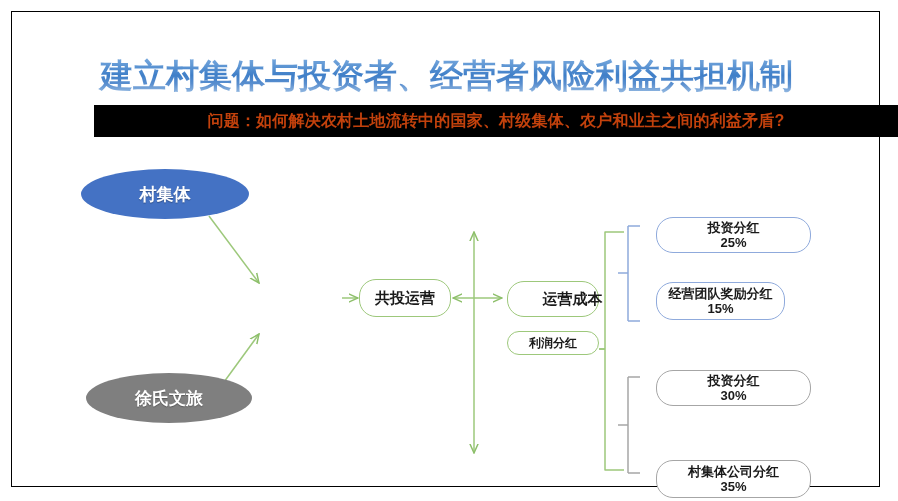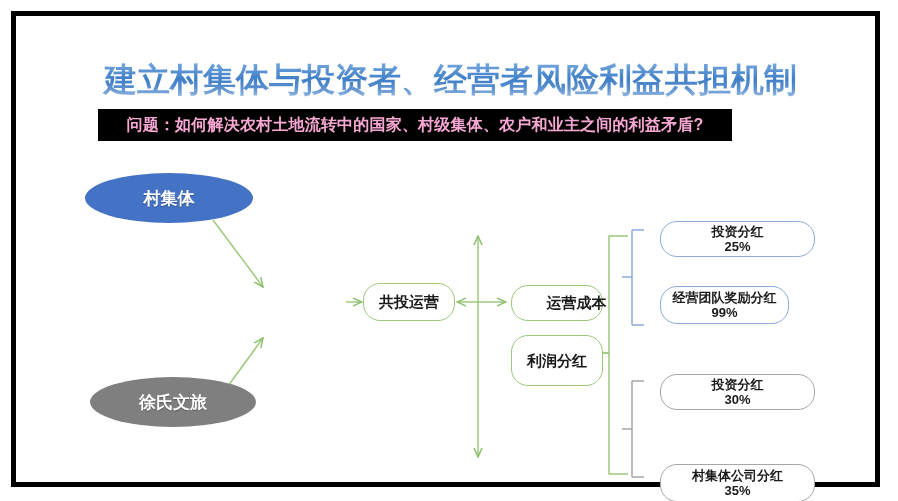--- a/index.html
+++ b/index.html
@@ -14,21 +14,21 @@
     font-family: "Liberation Sans", "DejaVu Sans", sans-serif;
     overflow: hidden;
   }
   #slide {
     position: absolute;
     left: 11px;
     top: 11px;
     width: 869px;
     height: 476px;
     box-sizing: border-box;
-    border: 5px solid #000000;
+    border: 1px solid #000000;
     background: #ffffff;
   }
 
   
   #title {
     position: absolute;
     left: 0px;
     top: 44px;
     width: 869px;
     text-align: center;
@@ -40,24 +40,24 @@
     -webkit-background-clip: text;
     background-clip: text;
     color: transparent;
     -webkit-text-fill-color: transparent;
     line-height: 40px;
   }
   #subtitle-bar {
     position: absolute;
     left: 82px;
     top: 93px;
-    width: 634px;
+    width: 804px;
     height: 32px;
     background: #000000;
-    color: #f9a8d4;
+    color: #c2410c;
     font-size: 16px;
     font-weight: bold;
     display: flex;
     align-items: center;
     justify-content: center;
     white-space: nowrap;
     letter-spacing: 0.2px;
   }
 
   
@@ -163,32 +163,32 @@
 
 
     <div class="rbox green-edge" style="left:347px; top:267px; width:92px; height:38px; font-size:15px;">
       <span>共投运营</span>
     </div>
 
     <div class="rbox green-edge" style="left:495px; top:269px; width:92px; height:36px; font-size:15px;padding-left:39px;">
       <span>运营成本</span>
     </div>
 
-    <div class="rbox green-edge" style="left:495px; top:319px; width:92px; height:51px; font-size:15px;">
+    <div class="rbox green-edge" style="left:495px; top:319px; width:92px; height:24px; font-size:12px;">
       <span>利润分红</span>
     </div>
 
     <div class="rbox blue-edge" style="left:644px; top:205px; width:155px; height:36px; font-size:13px; flex-direction:column;">
       <span>投资分红</span>
       <span class="pct">25%</span>
     </div>
 
     <div class="rbox blue-edge" style="left:644px; top:270px; width:129px; height:38px; font-size:13px; flex-direction:column;">
       <span>经营团队奖励分红</span>
-      <span class="pct">99%</span>
+      <span class="pct">15%</span>
     </div>
 
     <div class="rbox gray-edge" style="left:644px; top:358px; width:155px; height:36px; font-size:13px; flex-direction:column;">
       <span>投资分红</span>
       <span class="pct">30%</span>
     </div>
 
     <div class="rbox gray-edge" style="left:644px; top:448px; width:155px; height:38px; font-size:13px; flex-direction:column;">
       <span>村集体公司分红</span>
       <span class="pct">35%</span>

